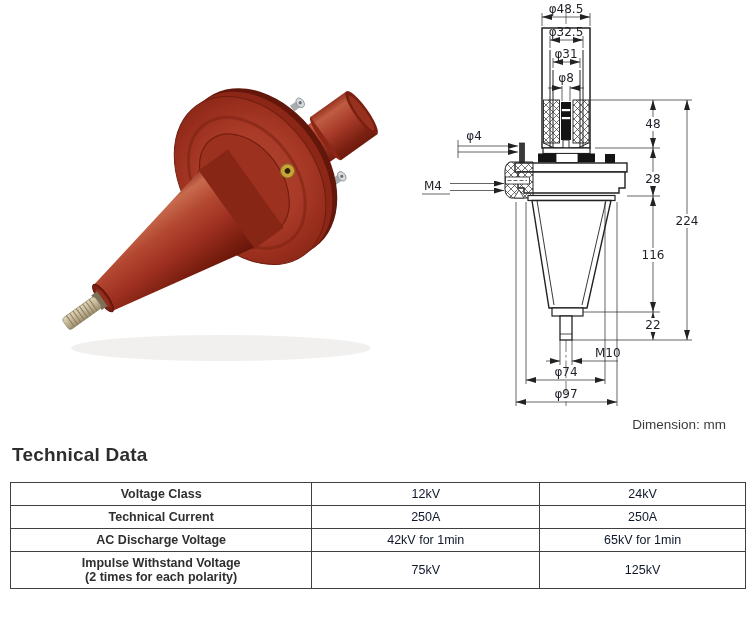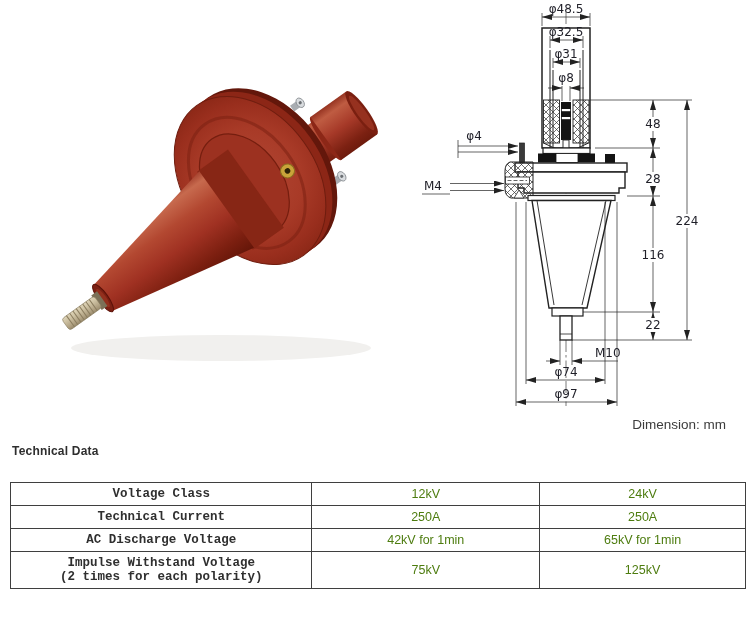--- a/index.html
+++ b/index.html
@@ -1,23 +1,23 @@
 <!DOCTYPE html>
 <html><head>
 <meta charset="utf-8">
 <style>
   html,body{margin:0;padding:0;background:#ffffff;}
   body{width:756px;height:632px;position:relative;font-family:"Liberation Sans","DejaVu Sans",sans-serif;overflow:hidden;}
   .photo-wrap{position:absolute;left:36px;top:36px;width:364px;height:334px;}
   .drawing-wrap{position:absolute;left:420px;top:0px;width:336px;height:412px;text-align:center;}
   .dim-note{position:absolute;left:566px;top:417px;width:160px;text-align:right;font-size:13.5px;color:#3c3c3c;}
-  .section-title{position:absolute;left:12px;top:444px;font-size:12px;font-weight:bold;color:#2e2e2e;letter-spacing:.2px;}
+  .section-title{position:absolute;left:12px;top:444px;font-size:19px;font-weight:bold;color:#2e2e2e;letter-spacing:.2px;}
   .spec-table{position:absolute;left:10px;top:482px;width:736px;border-collapse:collapse;table-layout:fixed;}
-  .spec-table td{border:1.4px solid #3f3f3f;text-align:center;vertical-align:middle;font-size:12.5px;color:#4d7c0f;padding:4px 4px;}
-  .spec-table td.lbl{font-weight:bold;color:#2f2f2f;font-family:Liberation Mono, monospace;}
+  .spec-table td{border:1.4px solid #3f3f3f;text-align:center;vertical-align:middle;font-size:12.5px;color:#0f172a;padding:4px 4px;}
+  .spec-table td.lbl{font-weight:bold;color:#2f2f2f;}
   .spec-table col.c1{width:41%;}
   .spec-table col.c2{width:31%;}
   .spec-table col.c3{width:28%;}
   .spec-table tr.tall td{height:28px;}
   .sub{display:block;}
   svg text{font-family:"DejaVu Sans","Liberation Sans",sans-serif;font-size:12px;fill:#1f1f28;}
 </style>
 </head>
 <body>
 

